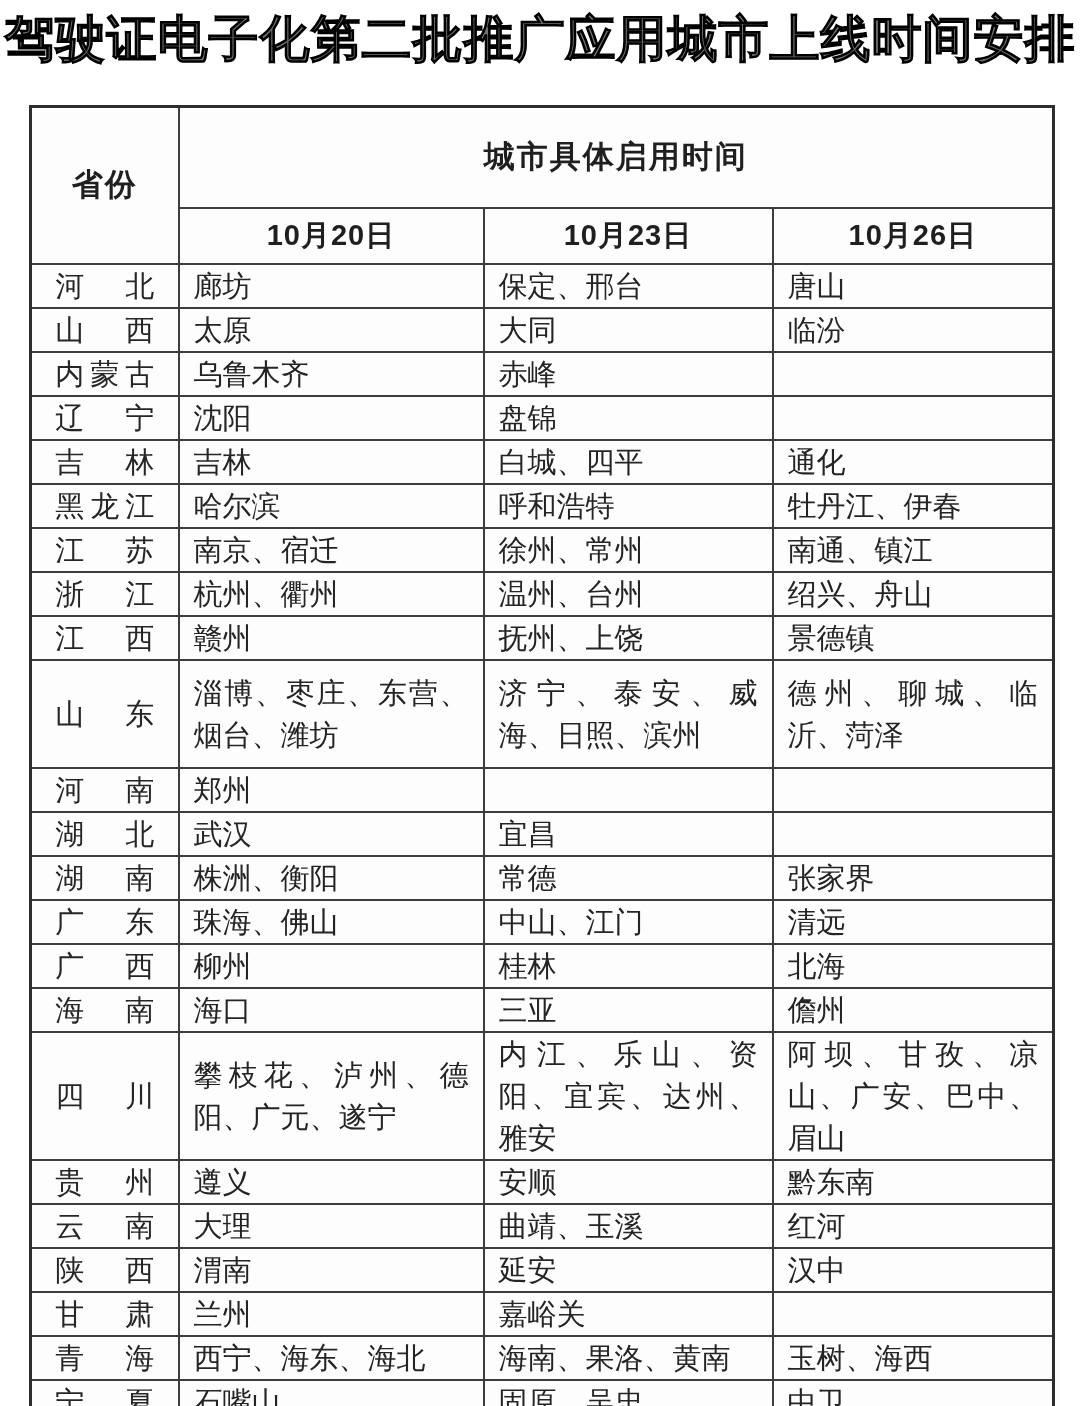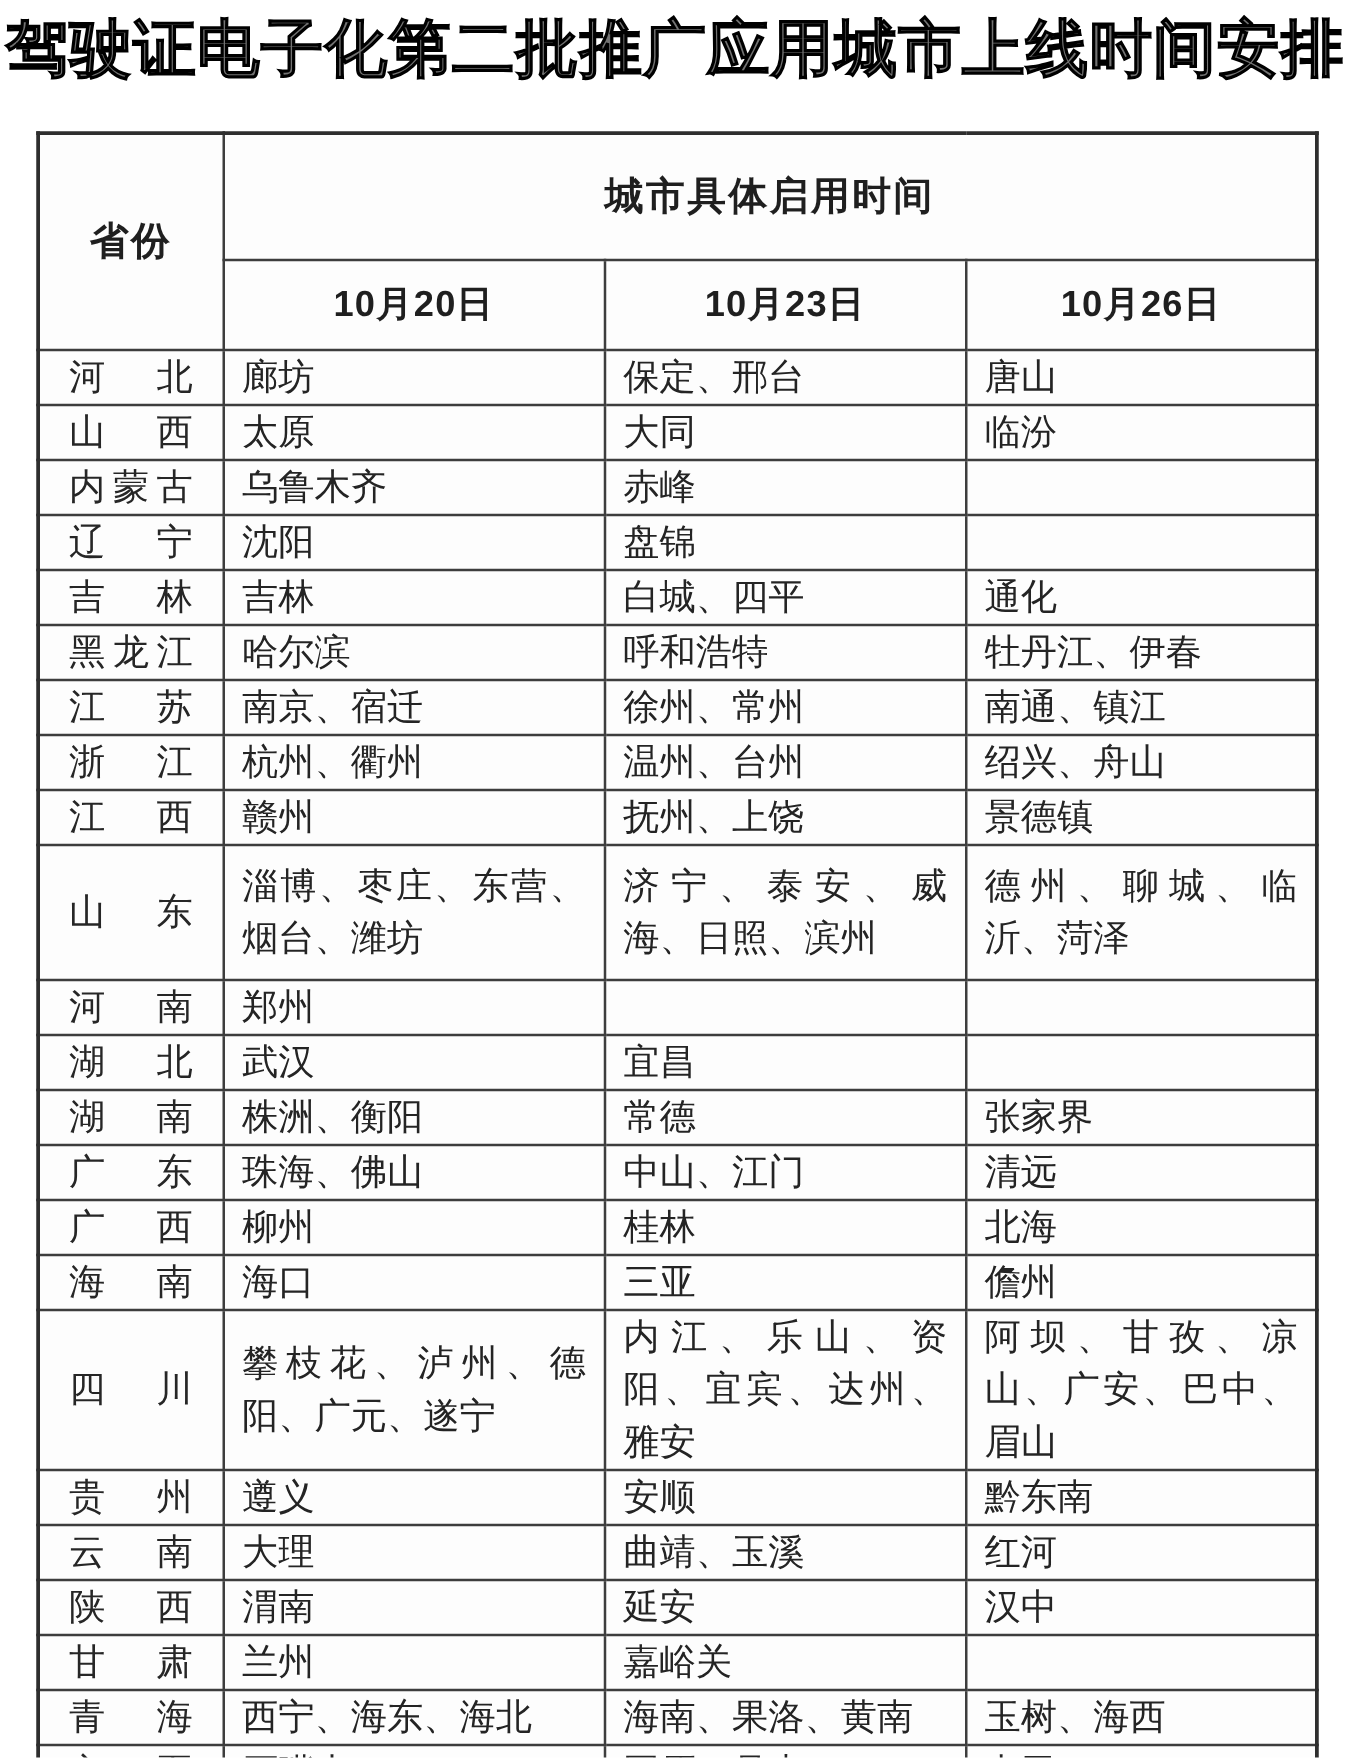--- a/index.html
+++ b/index.html
@@ -40,21 +40,21 @@
     border: 2px solid #3d3d3d;
     vertical-align: middle;
   }
   thead th {
     font-family: "Liberation Sans", sans-serif;
     font-weight: 700;
     color: #1f1f1f;
     text-align: center;
   }
   .group-h { height: 101px; font-size: 31px; letter-spacing: 2px; }
-  .date-h  { height: 72px; font-size: 29px; letter-spacing: 1px; }
+  .date-h  { height: 56px; font-size: 29px; letter-spacing: 1px; }
   .prov-h  { font-size: 31px; letter-spacing: 2px; }
   tr.data { height: 44px; }
   tr.data.tall { height: 108px; }
   td.prov { text-align: center; padding: 0; }
   .prov-span {
     display: inline-block;
     width: 99px;
     text-align: justify;
     text-align-last: justify;
     text-justify: inter-character;

